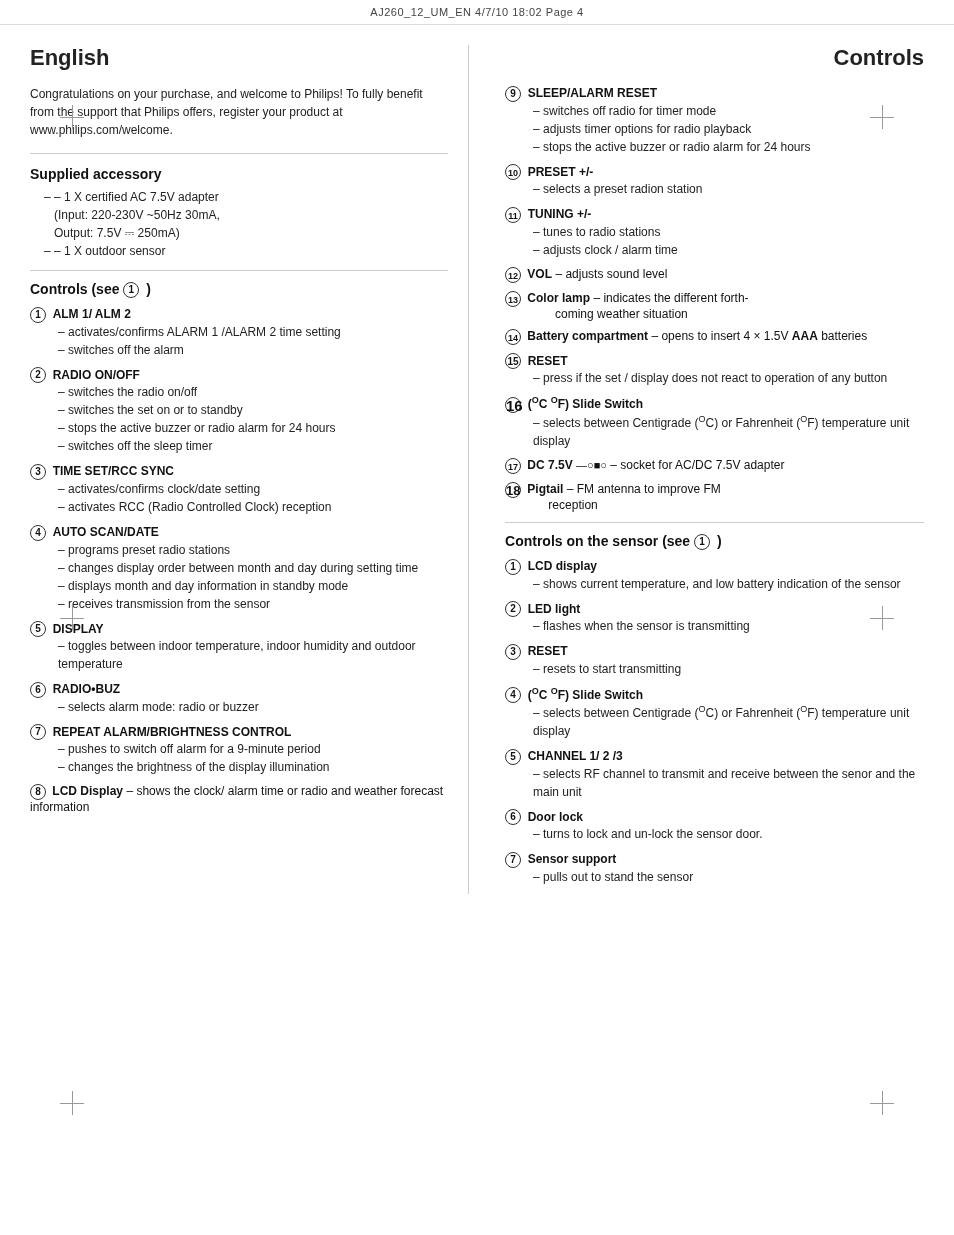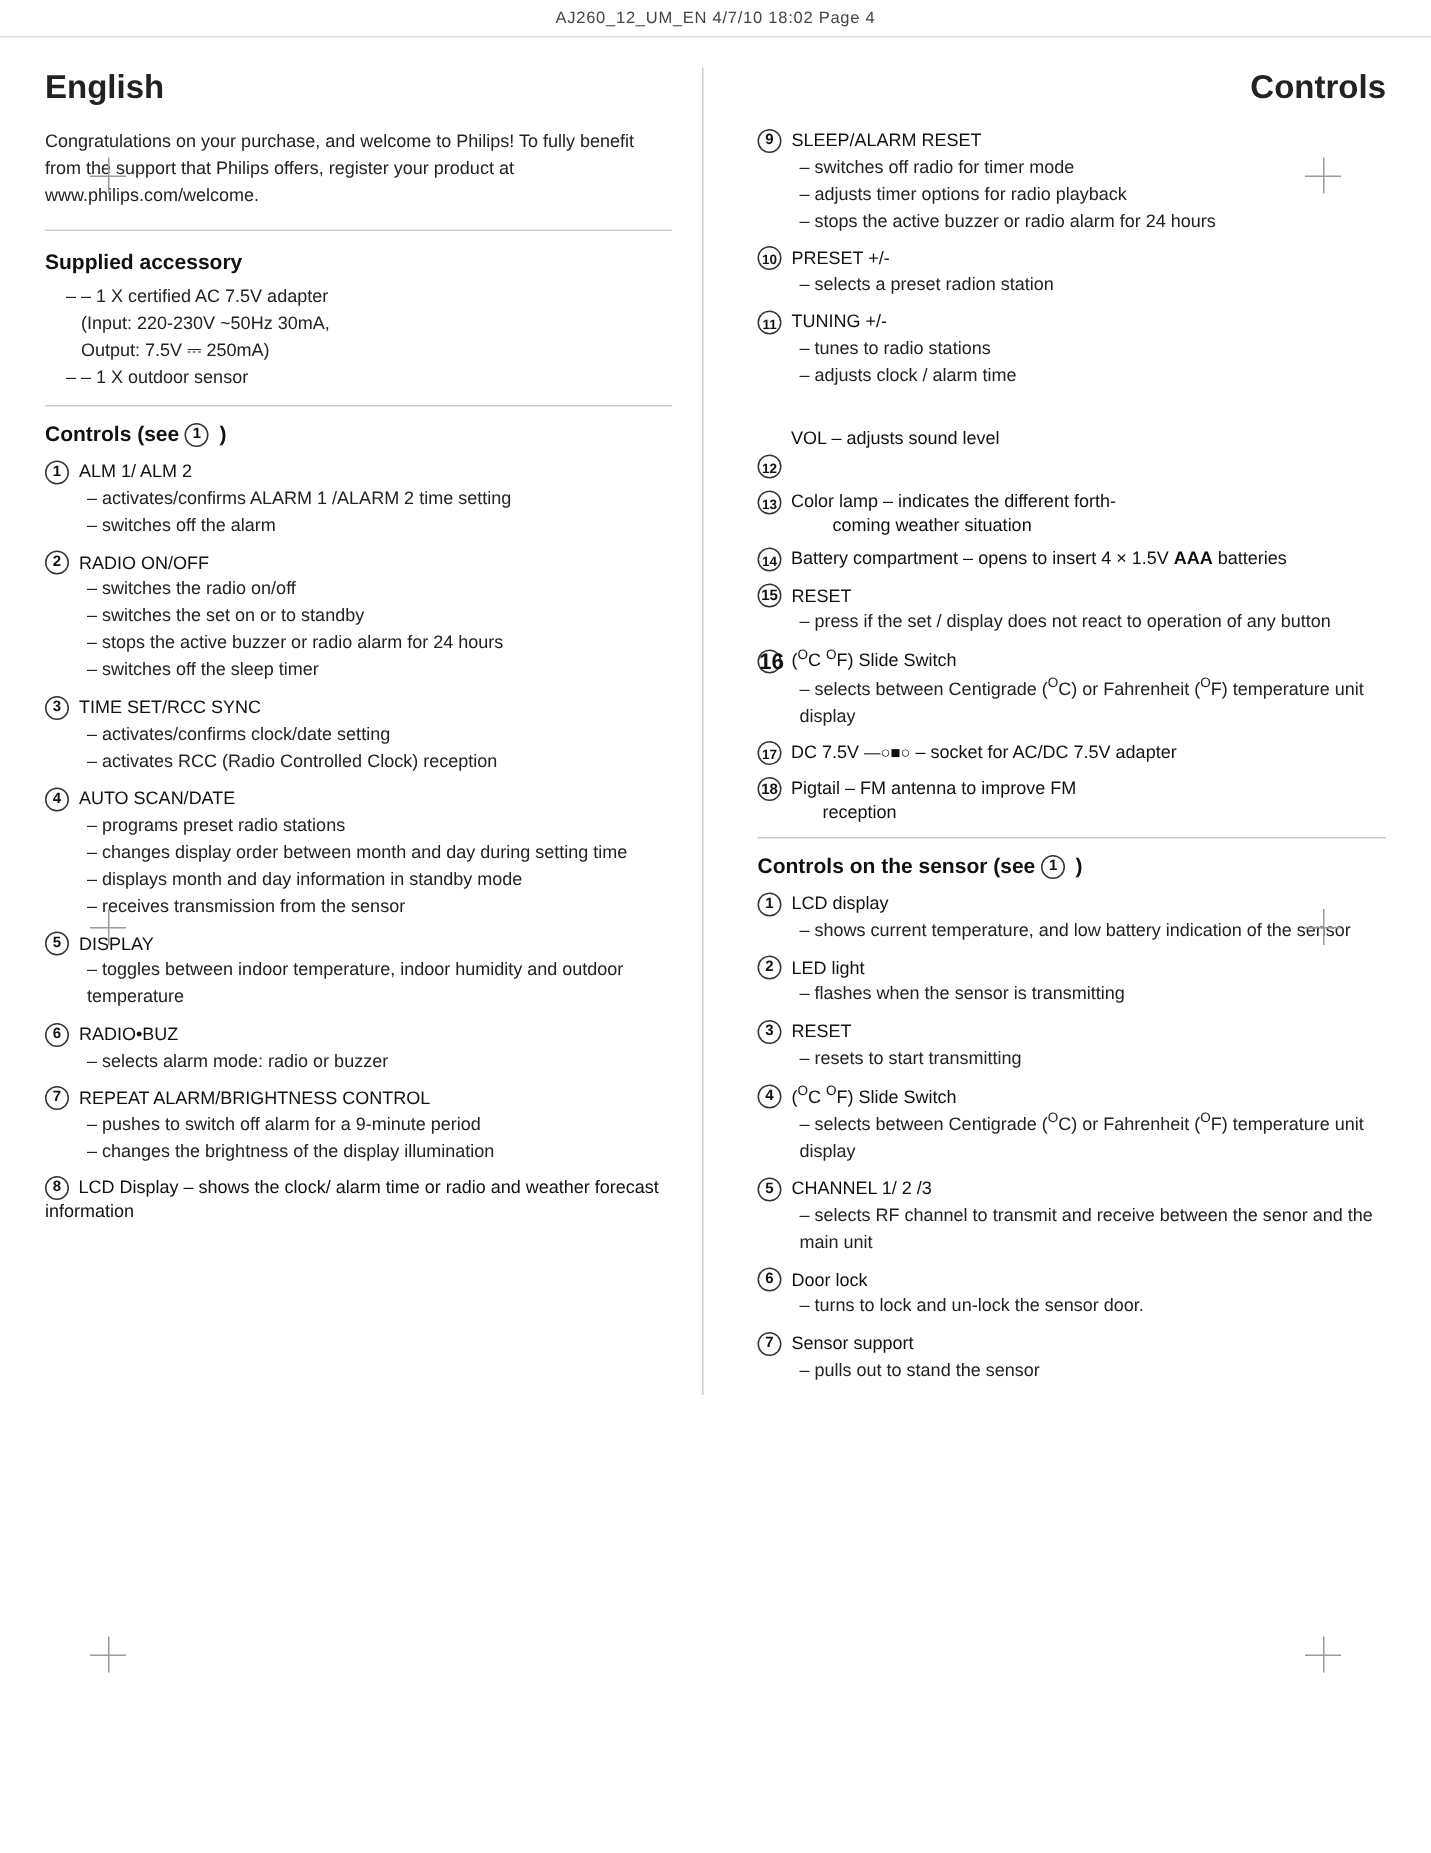--- a/index.html
+++ b/index.html
@@ -82,21 +82,21 @@
     .controls-section-title {
       font-size: 14px;
       font-weight: bold;
       margin-bottom: 8px;
       margin-top: 10px;
     }
     .control-item {
       margin-bottom: 8px;
     }
     .control-name {
-      font-weight: normal;
+      font-weight: bold;
       font-size: 12px;
     }
     .control-desc {
       font-size: 12px;
       line-height: 1.5;
       padding-left: 14px;
       color: #222;
     }
     .control-desc li {
       list-style: none;
@@ -347,21 +347,21 @@
           <div class="control-desc">
             <ul style="list-style:none;padding-left:14px;">
               <li>tunes to radio stations</li>
               <li>adjusts clock / alarm time</li>
             </ul>
           </div>
         </div>
 
         <div class="control-item">
           <div style="font-size:12px;">
-            <span class="circle-num" style="font-size:9px; line-height:16px;margin-top:36px;">12</span>
+            <span class="circle-num" style="font-size:9px; line-height:16px;">12</span>
             <span class="control-name"> VOL</span>
             <span> – adjusts sound level</span>
           </div>
         </div>
 
         <div class="control-item">
           <div style="font-size:12px;">
             <span class="circle-num" style="font-size:9px; line-height:16px;">13</span>
             <span class="control-name"> Color lamp</span>
             <span> – indicates the different forth-<br>&nbsp;&nbsp;&nbsp;&nbsp;&nbsp;&nbsp;&nbsp;&nbsp;&nbsp;&nbsp;&nbsp;&nbsp;&nbsp;&nbsp;&nbsp;coming weather situation</span>
@@ -404,21 +404,21 @@
           <div style="font-size:12px;">
             <span class="circle-num" style="font-size:9px; line-height:16px;">17</span>
             <span class="control-name"> DC 7.5V</span>
             <span style="font-size:11px;"> —○■○</span>
             <span> – socket for AC/DC 7.5V adapter</span>
           </div>
         </div>
 
         <div class="control-item">
           <div style="font-size:12px;">
-            <span class="circle-num" style="font-size:10px; line-height:16px;">18</span>
+            <span class="circle-num" style="font-size:13px; line-height:16px;">18</span>
             <span class="control-name"> Pigtail</span>
             <span> – FM antenna to improve FM<br>&nbsp;&nbsp;&nbsp;&nbsp;&nbsp;&nbsp;&nbsp;&nbsp;&nbsp;&nbsp;&nbsp;&nbsp;&nbsp;reception</span>
           </div>
         </div>
 
       </div>
 
       <hr class="divider-h">
 
       <div class="controls-section-title">

